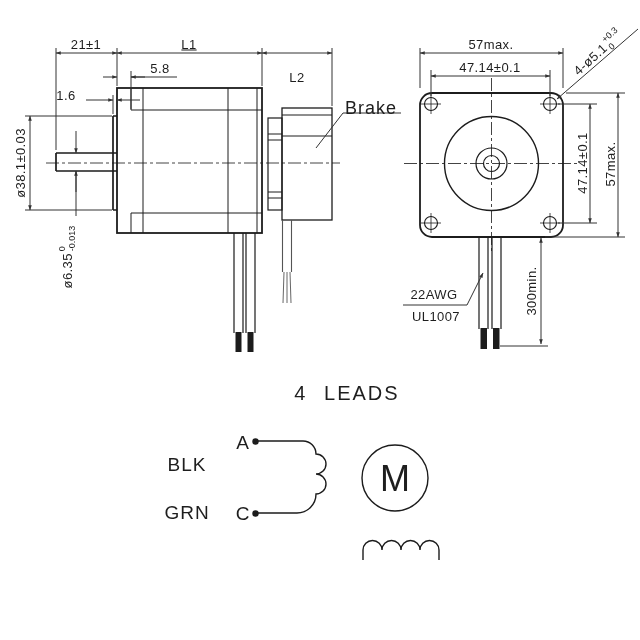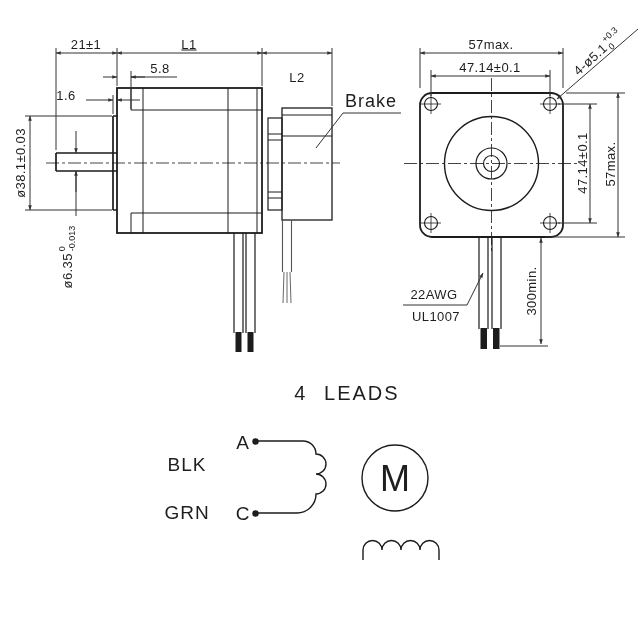--- a/index.html
+++ b/index.html
@@ -139,21 +139,21 @@
   <div class="lbl rot90" style="left:20px;top:163px;">ø38.1±0.03</div>
   <div class="lbl rot90" style="left:68px;top:257px;">
     <span class="tolrow">
       <span>ø6.35</span>
       <span class="tol">
         <span>0</span>
         <span>-0.013</span>
       </span>
     </span>
   </div>
-  <div class="lbl fs18" style="left:371px;top:101px;">Brake</div>
+  <div class="lbl fs18" style="left:371px;top:108px;">Brake</div>
 
   <div class="lbl" style="left:491px;top:44px;">57max.</div>
   <div class="lbl" style="left:490px;top:67px;">47.14±0.1</div>
   <div class="lbl rot42" style="left:598px;top:53px;">
     <span class="tolrow">
       <span>4-ø5.1</span>
       <span class="tol">
         <span>+0.3</span>
         <span>0</span>
       </span>

